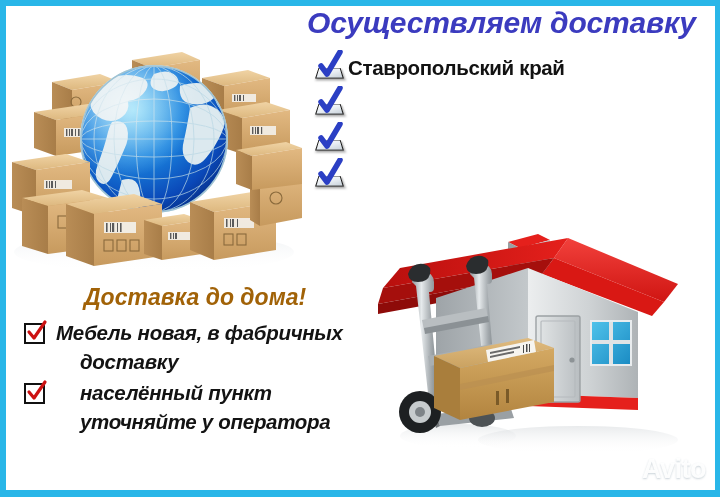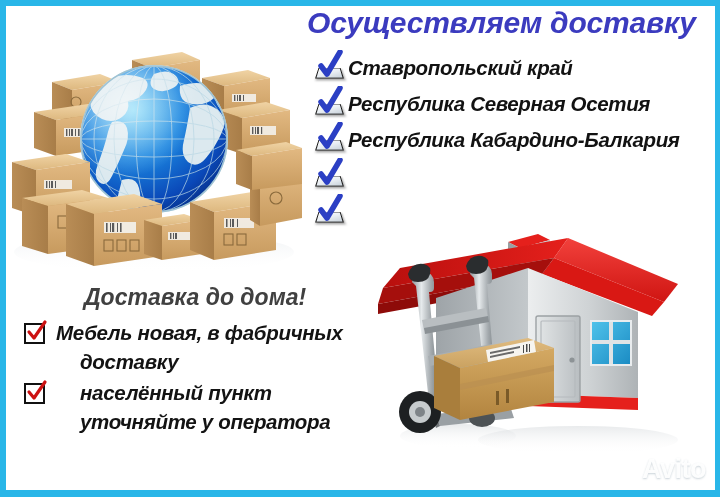--- a/index.html
+++ b/index.html
@@ -58,21 +58,20 @@
   }
   .region-row {
     position: relative;
     height: 36px;
     display: flex;
     align-items: center;
   }
   .region-label {
     font-size: 20.5px;
     font-weight: bold;
-    font-style: italic;
     color: #121212;
     white-space: nowrap;
     letter-spacing: -0.35px;
     margin-left: 2px;
   }
 
   
   .check3d {
     position: relative;
     width: 32px;
@@ -99,21 +98,21 @@
   }
 
   
   #sub-headline {
     position: absolute;
     left: 84px;
     top: 284px;
     font-size: 23px;
     font-weight: bold;
     font-style: italic;
-    color: #404040;
+    color: #a16207;
     white-space: nowrap;
     z-index: 30;
   }
 
   
   #feature-list {
     position: absolute;
     left: 24px;
     top: 318px;
     width: 350px;
@@ -577,32 +576,22 @@
       <span class="region-label">Ставропольский край</span>
     </div>
 
     <div class="region-row">
       <span class="check3d">
         <span class="tray"></span>
         <svg class="tick" viewBox="0 0 32 30">
             <path d="M7 16 L13 24 L26 2" fill="none" stroke="#2b3fc4" stroke-width="5.5" stroke-linecap="round" stroke-linejoin="round"></path>
           </svg>
       </span>
-      <span class="region-label">Республика Северная Осетия</span>
     </div>
 
-    <div class="region-row">
-      <span class="check3d">
-        <span class="tray"></span>
-        <svg class="tick" viewBox="0 0 32 30">
-            <path d="M7 16 L13 24 L26 2" fill="none" stroke="#2b3fc4" stroke-width="5.5" stroke-linecap="round" stroke-linejoin="round"></path>
-          </svg>
-      </span>
-      <span class="region-label">Республика Кабардино-Балкария</span>
-    </div>
 
     <div class="region-row">
       <span class="check3d">
         <span class="tray"></span>
         <svg class="tick" viewBox="0 0 32 30">
             <path d="M7 16 L13 24 L26 2" fill="none" stroke="#2b3fc4" stroke-width="5.5" stroke-linecap="round" stroke-linejoin="round"></path>
           </svg>
       </span>
     </div>
 

